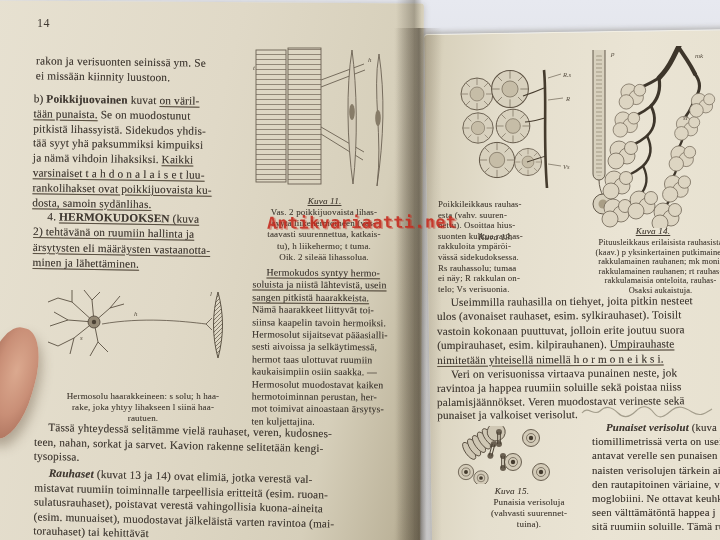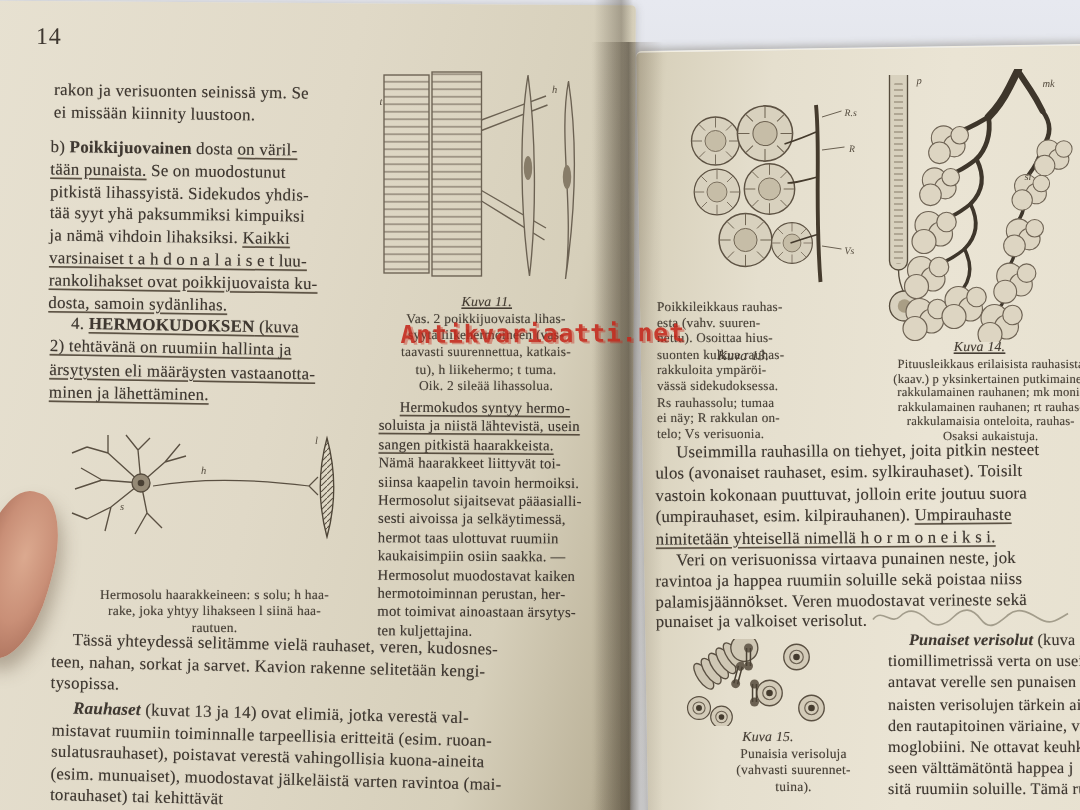--- a/index.html
+++ b/index.html
@@ -29,41 +29,41 @@
   .small-col{font-size:9.8px;line-height:12.4px;}
   .cap{font-size:9px;line-height:11.2px;color:#4a4339;}
   .cap13{font-size:8.8px;line-height:10.6px;color:#4a4339;}
   .cap14{font-size:8.4px;line-height:9.6px;color:#4a4339;}
   .cap-title{font-size:9.2px;font-style:italic;text-align:center;color:#473f35;}
   .center{text-align:center;}
   .ind{text-indent:14px;}
   .seg-u{text-decoration:underline;text-decoration-color:rgba(74,62,48,.8);text-underline-offset:2px;}
   .seg-b{font-weight:bold;}
   .seg-i{font-style:italic;}
-  #page-num{left:24px;top:16px;font-size:16px;letter-spacing:.5px;}
+  #page-num{left:37px;top:16px;font-size:12px;letter-spacing:.5px;}
   
   #watermark{left:267px;top:213px;z-index:60;font-family:"DejaVu Sans Mono","Liberation Mono",monospace;
     font-size:16.5px;font-weight:bold;letter-spacing:.6px;opacity:.88;transform:rotate(-.4deg);
     text-shadow:1.6px 1.1px 0 rgba(199,39,27,.45);}
   svg text{font-family:"Liberation Serif",serif;font-style:italic;fill:#554c3f;}
 </style>
 </head>
 <body>
 
 <div id="photo">
 
   <div id="left-page" class="abs"></div>
   <div id="right-page" class="abs"></div>
 
   <div id="page-num" class="abs">14</div>
 
   <div class="abs txt body-l" style="left:36px;top:55px;width:235px;transform:rotate(.8deg);">rakon ja verisuonten seinissä ym. Se
 ei missään kiinnity luustoon.</div>
 
-  <div class="abs txt body-l" style="left:33px;top:93px;width:238px;transform:rotate(.8deg);"><span class="">b) </span><span class="seg-b">Poikkijuovainen</span><span class=""> dosta </span><span class="seg-u">on väril-
+  <div class="abs txt body-l" style="left:33px;top:93px;width:238px;transform:rotate(.8deg);"><span class="">b) </span><span class="seg-b">Poikkijuovainen</span><span class=""> kuvat </span><span class="seg-u">on väril-
 tään punaista.</span><span class=""> Se on muodostunut
 pitkistä lihassyistä. Sidekudos yhdis-
 tää syyt yhä paksummiksi kimpuiksi
 ja nämä vihdoin lihaksiksi. </span><span class="seg-u">Kaikki
 varsinaiset t a h d o n a l a i s e t luu-
 rankolihakset ovat poikkijuovaista ku-
 dosta, samoin sydänlihas.</span></div>
 
   <div class="abs txt body-l ind" style="left:33px;top:211px;width:238px;line-height:15.4px;transform:rotate(1deg);"><span class="">4. </span><span class="seg-u seg-b">HERMOKUDOKSEN</span><span class="seg-u"> (kuva
 2) tehtävänä on ruumiin hallinta ja

